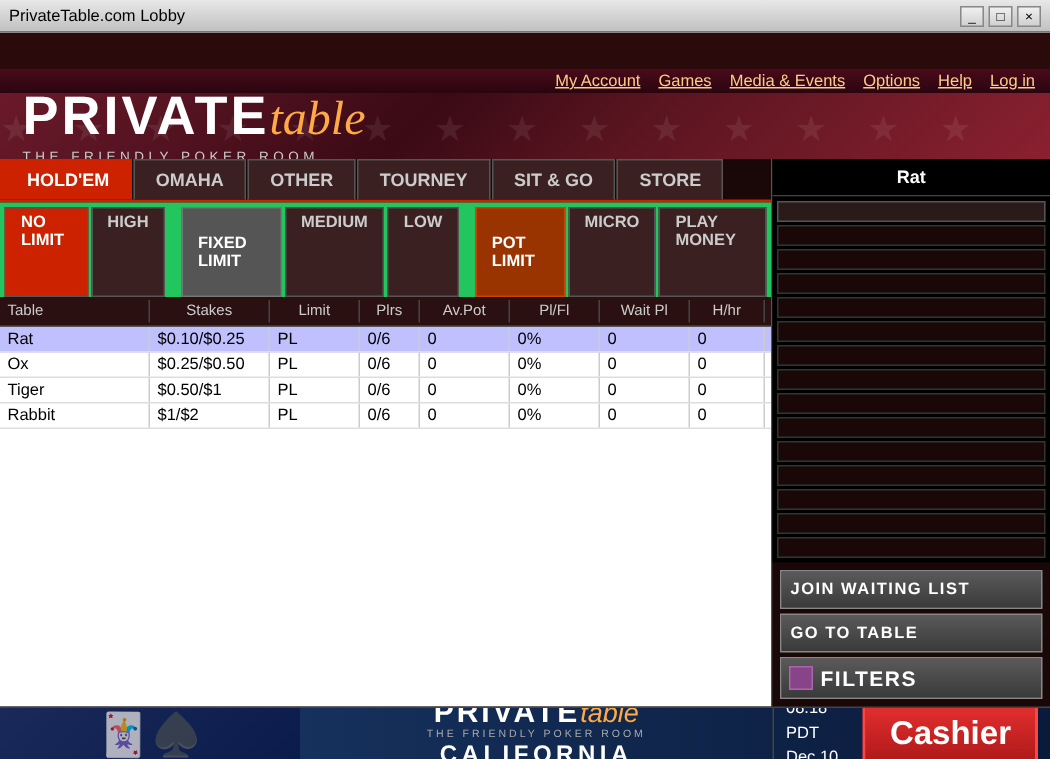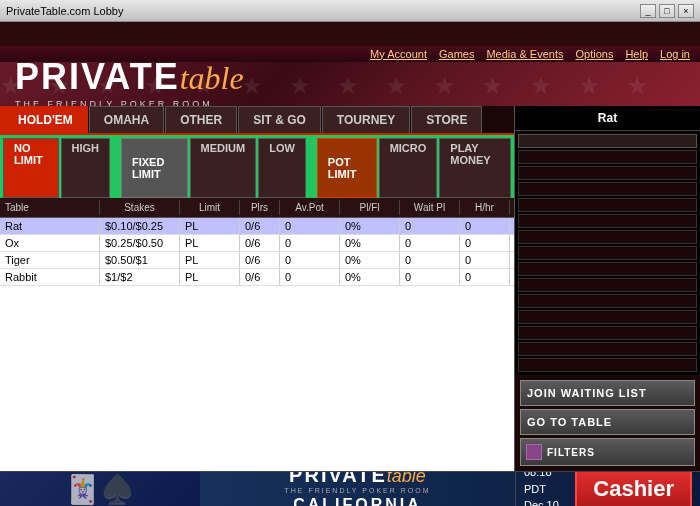--- a/index.html
+++ b/index.html
@@ -260,21 +260,21 @@
       padding: 5px;
       cursor: pointer;
     }
     .filter-icon-box {
       width: 16px; height: 16px;
       background: #884488;
       border: 1px solid #aa66aa;
     }
     .filters-text {
       color: #fff;
-      font-size: 10px;
+      font-size: 14px;
       font-weight: bold;
       letter-spacing: 1px;
     }
 
     
     .bottom-banner {
       height: 62px;
       background: linear-gradient(to right, #1a3a6a, #0a1a3a);
       display: flex;
       align-items: center;
@@ -375,22 +375,22 @@
   </div>
 
   <div class="content-area">
 
     <div class="left-panel">
 
       <div class="game-tabs">
         <div class="game-tab active">HOLD'EM</div>
         <div class="game-tab">OMAHA</div>
         <div class="game-tab">OTHER</div>
+        <div class="game-tab">TOURNEY</div>
         <div class="game-tab">SIT &amp; GO</div>
-        <div class="game-tab">TOURNEY</div>
         <div class="game-tab">STORE</div>
       </div>
 
       <div class="limit-tabs">
         <div class="limit-tab active">NO LIMIT</div>
         <div class="limit-tab">HIGH</div>
         <div style="width:10px;"></div>
         <div class="limit-label">FIXED LIMIT</div>
         <div class="limit-tab">MEDIUM</div>
         <div class="limit-tab">LOW</div>

